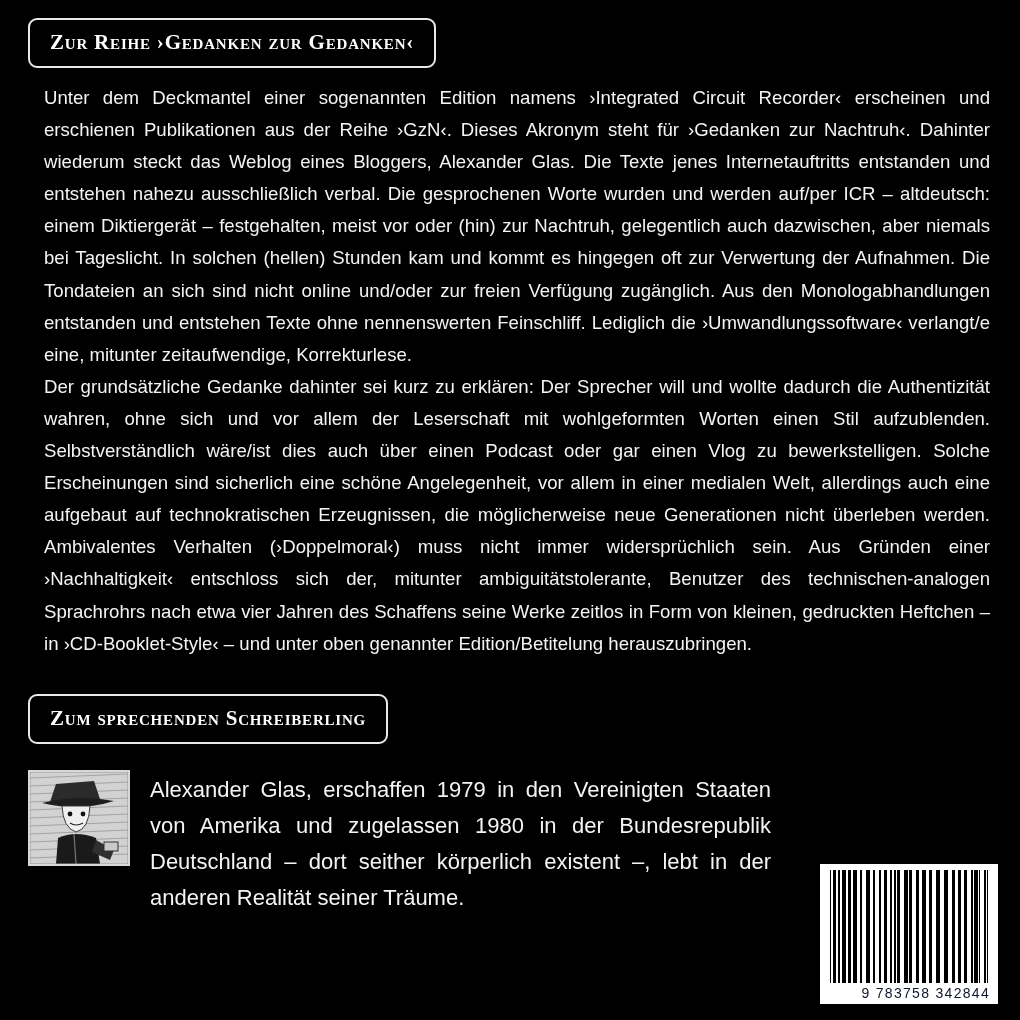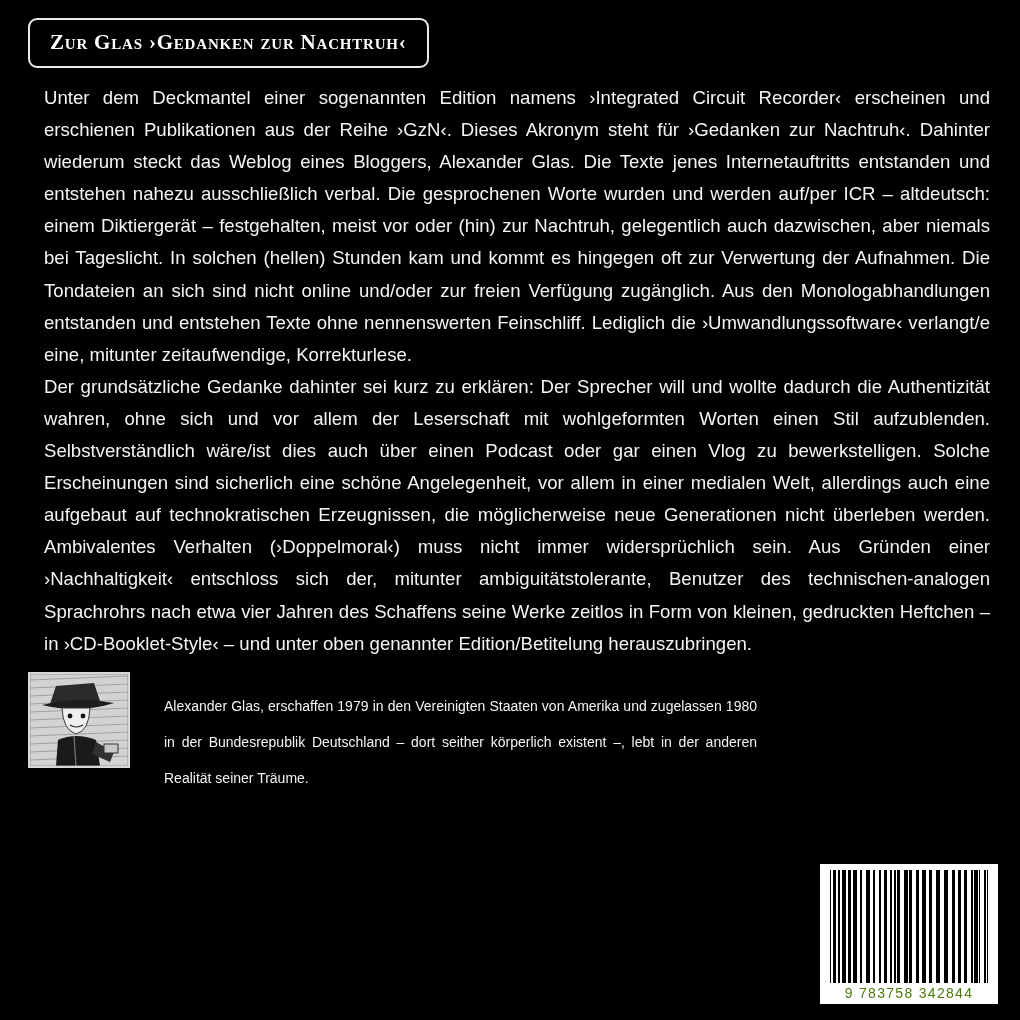--- a/index.html
+++ b/index.html
@@ -69,23 +69,23 @@
     flex: 0 0 98px;
     border: 2px solid #d8d8d8;
     background: #cfcfcf;
     margin-right: 18px;
     position: relative;
     overflow: hidden;
   }
   .portrait svg { display: block; width: 100%; height: 100%; }
 
   .author-text p {
-    margin: 16px;
-    font-family: "Liberation Sans", sans-serif;
-    font-size: 14px;
+    margin: 2px;
+    font-family: "Liberation Sans", sans-serif;
+    font-size: 22px;
     line-height: 36px;
     color: #f4f4f4;
     text-align: justify;
   }
   .author-text { max-width: 625px; }
 
   
   .barcode-box {
     position: absolute;
     right: 22px;
@@ -103,41 +103,46 @@
     flex: 1 1 auto;
     display: flex;
     align-items: stretch;
     gap: 0;
     padding: 0 2px;
   }
   .bars span { display: block; }
   .barcode-num {
     font-family: "Liberation Sans", sans-serif;
     font-size: 14px;
-    color: #4d7c0f;
-    text-align: center;
+    color: #0f172a;
+    text-align: right;
     letter-spacing: 1.3px;
     padding-top: 2px;
     white-space: nowrap;
   }
 </style>
 </head>
 <body>
 
 <div class="page">
 
   <div class="head-box">
-    <div class="hb-text">Zur Glas ›Gedanken zur Nachtruh‹</div>
+    <div class="hb-text">Zur Reihe ›Gedanken zur Gedanken‹</div>
   </div>
 
   <div class="body-text">
     <p>Unter dem Deckmantel einer sogenannten Edition namens ›Integrated Circuit Recorder‹ erscheinen und erschienen Publikationen aus der Reihe ›GzN‹. Dieses Akronym steht für ›Gedanken zur Nachtruh‹. Dahinter wiederum steckt das Weblog eines Bloggers, Alexander Glas. Die Texte jenes Internetauftritts entstanden und entstehen nahezu ausschließlich verbal. Die gesprochenen Worte wurden und werden auf/per ICR – altdeutsch: einem Diktiergerät – festgehalten, meist vor oder (hin) zur Nachtruh, gelegentlich auch dazwischen, aber niemals bei Tageslicht. In solchen (hellen) Stunden kam und kommt es hingegen oft zur Verwertung der Aufnahmen. Die Tondateien an sich sind nicht online und/oder zur freien Verfügung zugänglich. Aus den Monologabhandlungen entstanden und entstehen Texte ohne nennenswerten Feinschliff. Lediglich die ›Umwandlungssoftware‹ verlangt/e eine, mitunter zeitaufwendige, Korrekturlese.</p>
     <p>Der grundsätzliche Gedanke dahinter sei kurz zu erklären: Der Sprecher will und wollte dadurch die Authentizität wahren, ohne sich und vor allem der Leserschaft mit wohlgeformten Worten einen Stil aufzublenden. Selbstverständlich wäre/ist dies auch über einen Podcast oder gar einen Vlog zu bewerkstelligen. Solche Erscheinungen sind sicherlich eine schöne Angelegenheit, vor allem in einer medialen Welt, allerdings auch eine aufgebaut auf technokratischen Erzeugnissen, die möglicherweise neue Generationen nicht überleben werden. Ambivalentes Verhalten (›Doppelmoral‹) muss nicht immer widersprüchlich sein. Aus Gründen einer ›Nachhaltigkeit‹ entschloss sich der, mitunter ambiguitätstolerante, Benutzer des technischen-analogen Sprachrohrs nach etwa vier Jahren des Schaffens seine Werke zeitlos in Form von kleinen, gedruckten Heftchen – in ›CD-Booklet-Style‹ – und unter oben genannter Edition/Betitelung herauszubringen.</p>
   </div>
 
+  <div class="author-head-wrap">
+    <div class="head-box">
+      <div class="hb-text">Zum sprechenden Schreiberling</div>
+    </div>
+  </div>
 
   <div class="author-row">
     <div class="portrait">
       <svg viewBox="0 0 98 92" xmlns="http://www.w3.org/2000/svg" aria-hidden="true">
         <rect x="0" y="0" width="98" height="92" fill="#d2d2d2"></rect>
 
         <g stroke="#8e8e8e" stroke-width="0.7">
           <line x1="0" y1="6" x2="98" y2="2"></line>
           <line x1="0" y1="14" x2="98" y2="10"></line>
           <line x1="0" y1="22" x2="98" y2="18"></line>

